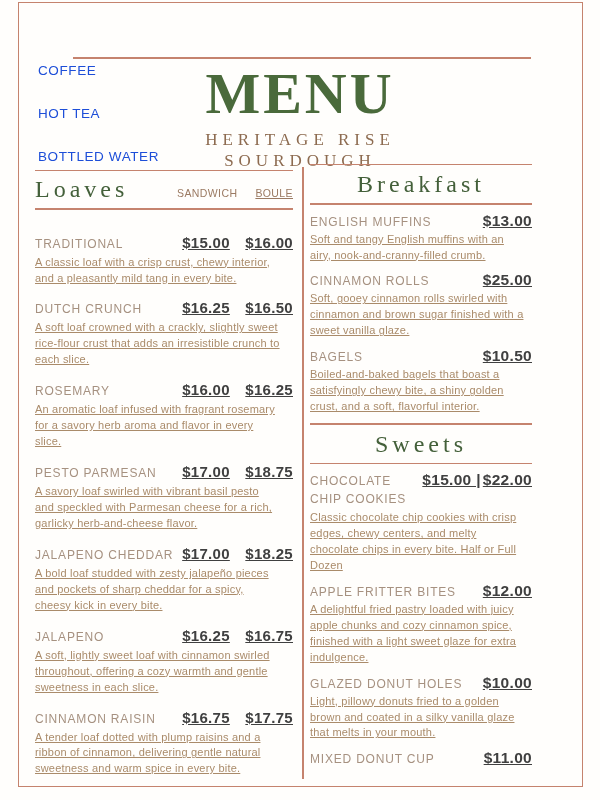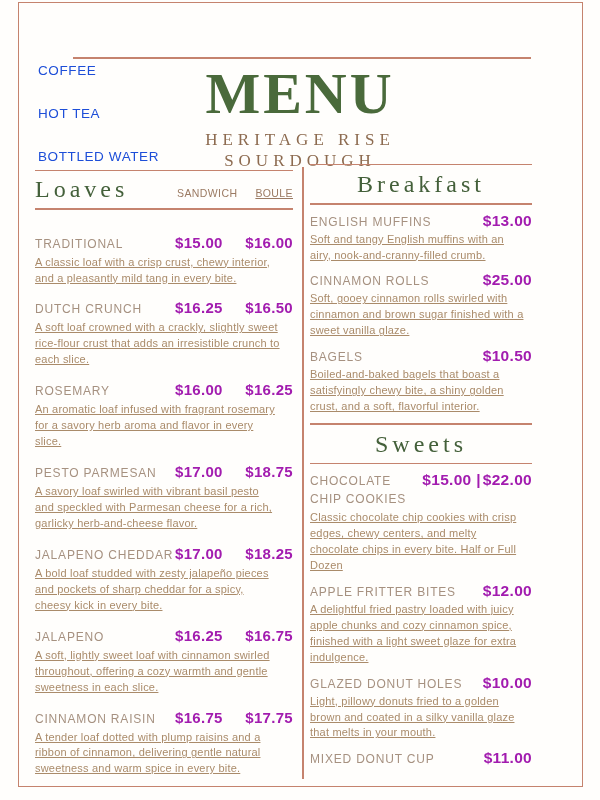--- a/index.html
+++ b/index.html
@@ -45,22 +45,22 @@
   .loaves-header .sec-heading{flex:1;}
   .colhead{font-size:10.5px;color:#9b7a62;letter-spacing:.4px;}
   .colhead.c1{width:62px;text-align:left;}
   .colhead.c2{width:54px;text-align:right;text-decoration:underline;}
   .col-left .rule{margin-top:5px;}
 
   .items-left{padding-top:24px;}
   .item{margin-bottom:13px;}
   .irow{display:flex;align-items:baseline;}
   .iname{flex:1;font-size:12px;letter-spacing:.8px;color:#a69180;}
-  .iprice{font-weight:bold;font-size:15px;color:#a21caf;letter-spacing:.3px;}
-  .p1{width:62px;text-align:left;}
+  .iprice{font-weight:bold;font-size:15px;color:#404040;letter-spacing:.3px;text-decoration:underline;}
+  .p1{width:62px;text-align:center;}
   .p2{width:56px;text-align:right;}
   .desc{font-size:11px;line-height:1.45;color:#aa8b6a;margin-top:4px;width:95%;letter-spacing:.2px;text-decoration:underline;}
 
   .items-right{padding-top:7px;}
   .item-r{margin-bottom:8px;}
   .item-r .iprice{font-size:15.5px;}
   .item-r .desc{margin-top:2px;width:97%;}
   .price-stack{display:flex;flex-direction:row;align-items:flex-end;gap:2px;}
   .wrapname{width:150px;line-height:1.45;}
 </style>

